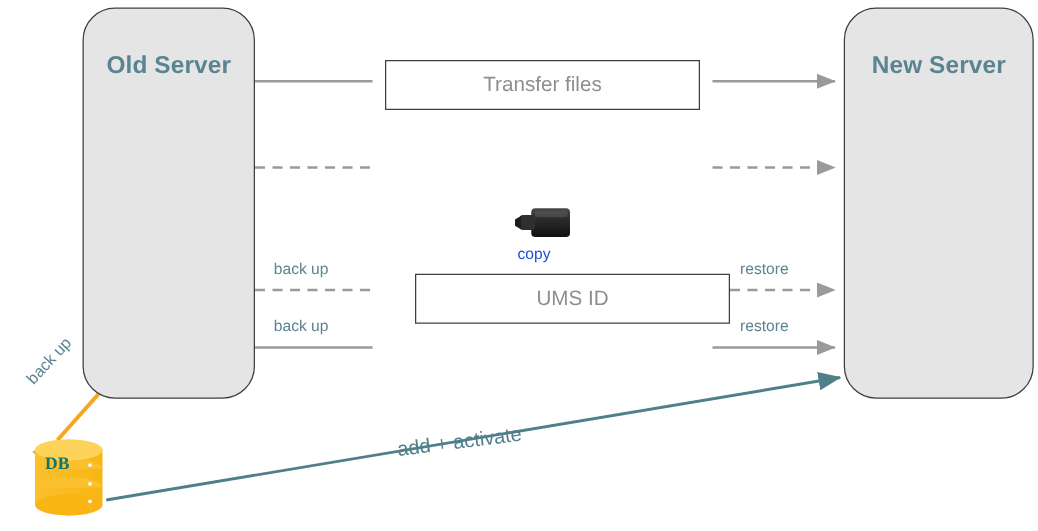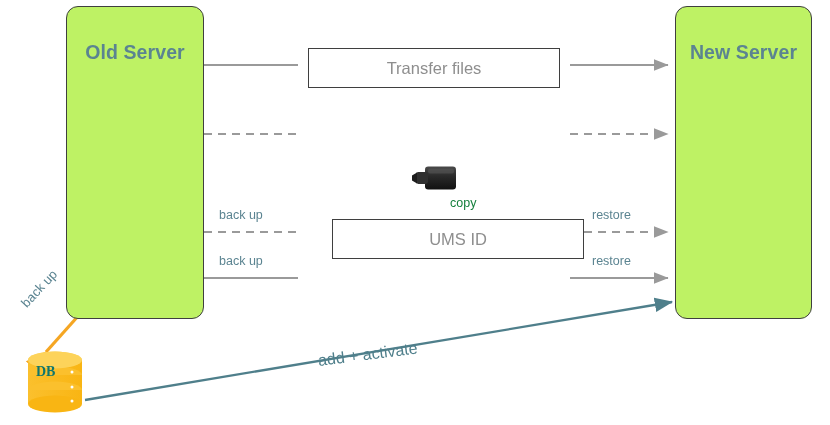--- a/index.html
+++ b/index.html
@@ -24,26 +24,26 @@
     position: absolute;
     left: 0; top: 0;
     width: 830px;
     height: 425px;
   }
 
   
   .server-box {
     position: absolute;
     border: 1.4px solid #3f3f3f;
-    border-radius: 12px;
-    background: #bef264;
+    border-radius: 26px;
+    background: #e5e5e5;
     box-sizing: border-box;
   }
   #old-server-box { left: 66px; top: 6px; width: 138px; height: 313px; }
-  #new-server-box { left: 675px; top: 6px; width: 137px; height: 313px; }
+  #new-server-box { left: 675px; top: 6px; width: 152px; height: 313px; }
 
   .server-title {
     position: absolute;
     width: 100%;
     text-align: center;
     top: 34px;
     font-size: 19.5px;
     font-weight: bold;
     color: #5b8491;
     letter-spacing: 0.1px;
@@ -79,22 +79,21 @@
   #lbl-backup-1  { left: 219px; top: 208px; }
   #lbl-backup-2  { left: 219px; top: 254px; }
   #lbl-restore-1 { left: 592px; top: 208px; }
   #lbl-restore-2 { left: 592px; top: 254px; }
 
   #lbl-copy {
     position: absolute;
     left: 414px;
     top: 196px;
     font-size: 12.5px;
-    color: #15803d;
-    margin-left: 36px;
+    color: #1d4ed8;
   }
 
   #lbl-add-activate {
     position: absolute;
     left: 317px;
     top: 352px;
     font-size: 16px;
     color: #4f7f8b;
     transform: rotate(-7.2deg);
     transform-origin: left top;

